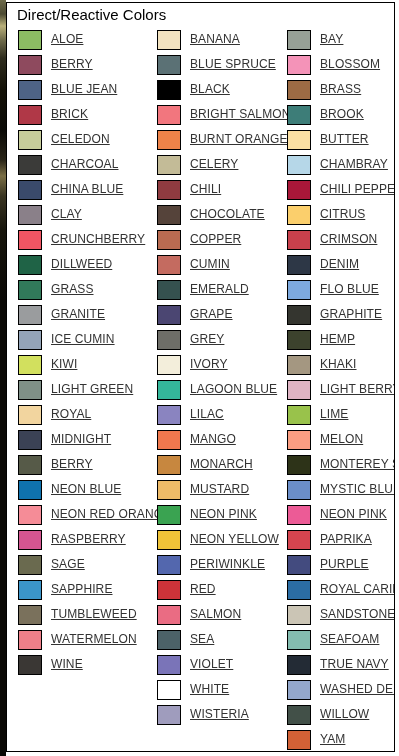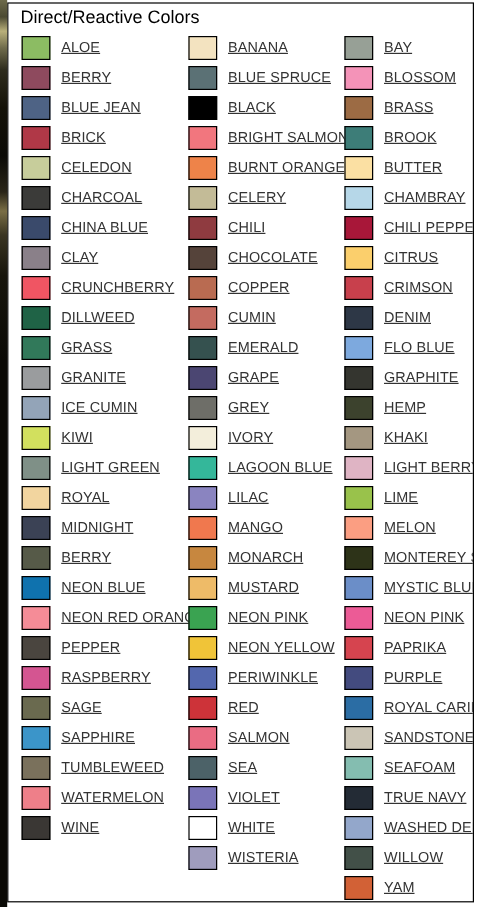--- a/index.html
+++ b/index.html
@@ -170,24 +170,20 @@
         </div>
         <div class="color-row">
           <div class="swatch" title="NEON BLUE" style="background-color: rgb(15, 114, 174);"></div>
           <a class="swatch-label">NEON BLUE</a>
         </div>
         <div class="color-row">
           <div class="swatch" title="NEON RED ORANGE" style="background-color: rgb(245, 140, 151);"></div>
           <a class="swatch-label">NEON RED ORANGE</a>
         </div>
         <div class="color-row">
-          <div class="swatch" title="PEPPER" style="background-color: rgb(74, 69, 63);"></div>
-          <a class="swatch-label">PEPPER</a>
-        </div>
-        <div class="color-row">
           <div class="swatch" title="RASPBERRY" style="background-color: rgb(212, 85, 145);"></div>
           <a class="swatch-label">RASPBERRY</a>
         </div>
         <div class="color-row">
           <div class="swatch" title="SAGE" style="background-color: rgb(106, 106, 79);"></div>
           <a class="swatch-label">SAGE</a>
         </div>
         <div class="color-row">
           <div class="swatch" title="SAPPHIRE" style="background-color: rgb(59, 149, 201);"></div>
           <a class="swatch-label">SAPPHIRE</a>

